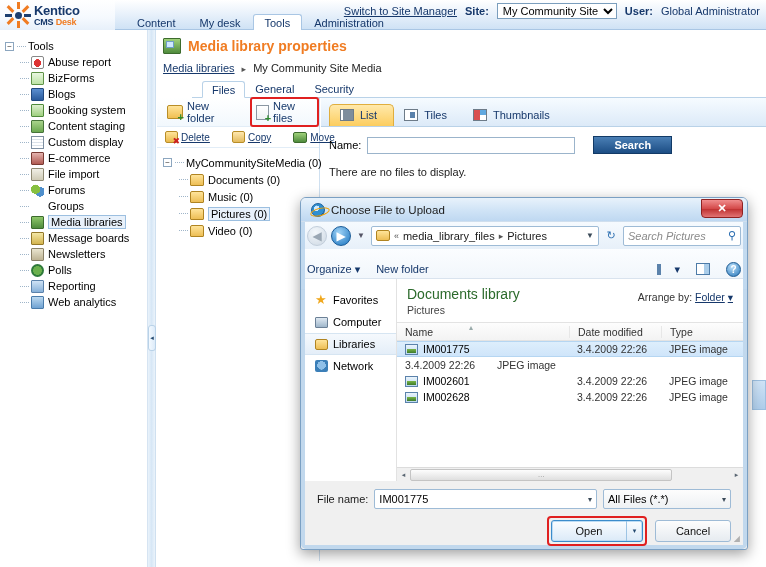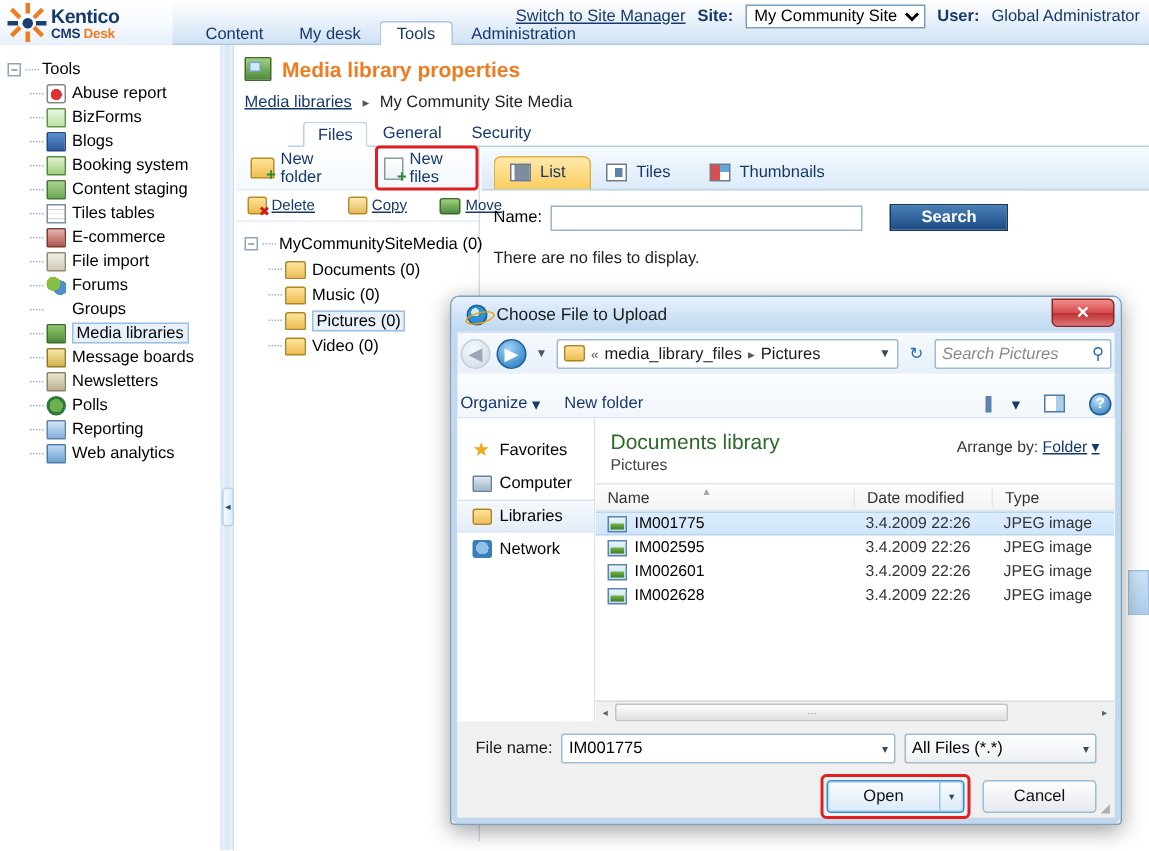--- a/index.html
+++ b/index.html
@@ -411,21 +411,21 @@
           <span class="tree-label">Booking system</span>
         </div>
         <div class="tree-row tree-child">
           <span class="dash"></span>
           <span class="ic ic-stag"></span>
           <span class="tree-label">Content staging</span>
         </div>
         <div class="tree-row tree-child">
           <span class="dash"></span>
           <span class="ic ic-ctab"></span>
-          <span class="tree-label">Tiles tables</span>
+          <span class="tree-label">Custom display</span>
         </div>
         <div class="tree-row tree-child">
           <span class="dash"></span>
           <span class="ic ic-ecom"></span>
           <span class="tree-label">E-commerce</span>
         </div>
         <div class="tree-row tree-child">
           <span class="dash"></span>
           <span class="ic ic-fimp"></span>
           <span class="tree-label">File import</span>
@@ -676,24 +676,20 @@
         <div class="filelist" id="file-list">
             <div class="frow sel">
               <div class="fn">
                 <span class="ic-jpeg"></span>
                 <span>IM001775</span>
               </div>
               <div class="fd">3.4.2009 22:26</div>
               <div class="ft">JPEG image</div>
             </div>
             <div class="frow">
-              <div class="fn">
-                <span class="ic-jpeg"></span>
-                <span>IM002595</span>
-              </div>
               <div class="fd">3.4.2009 22:26</div>
               <div class="ft">JPEG image</div>
             </div>
             <div class="frow">
               <div class="fn">
                 <span class="ic-jpeg"></span>
                 <span>IM002601</span>
               </div>
               <div class="fd">3.4.2009 22:26</div>
               <div class="ft">JPEG image</div>

